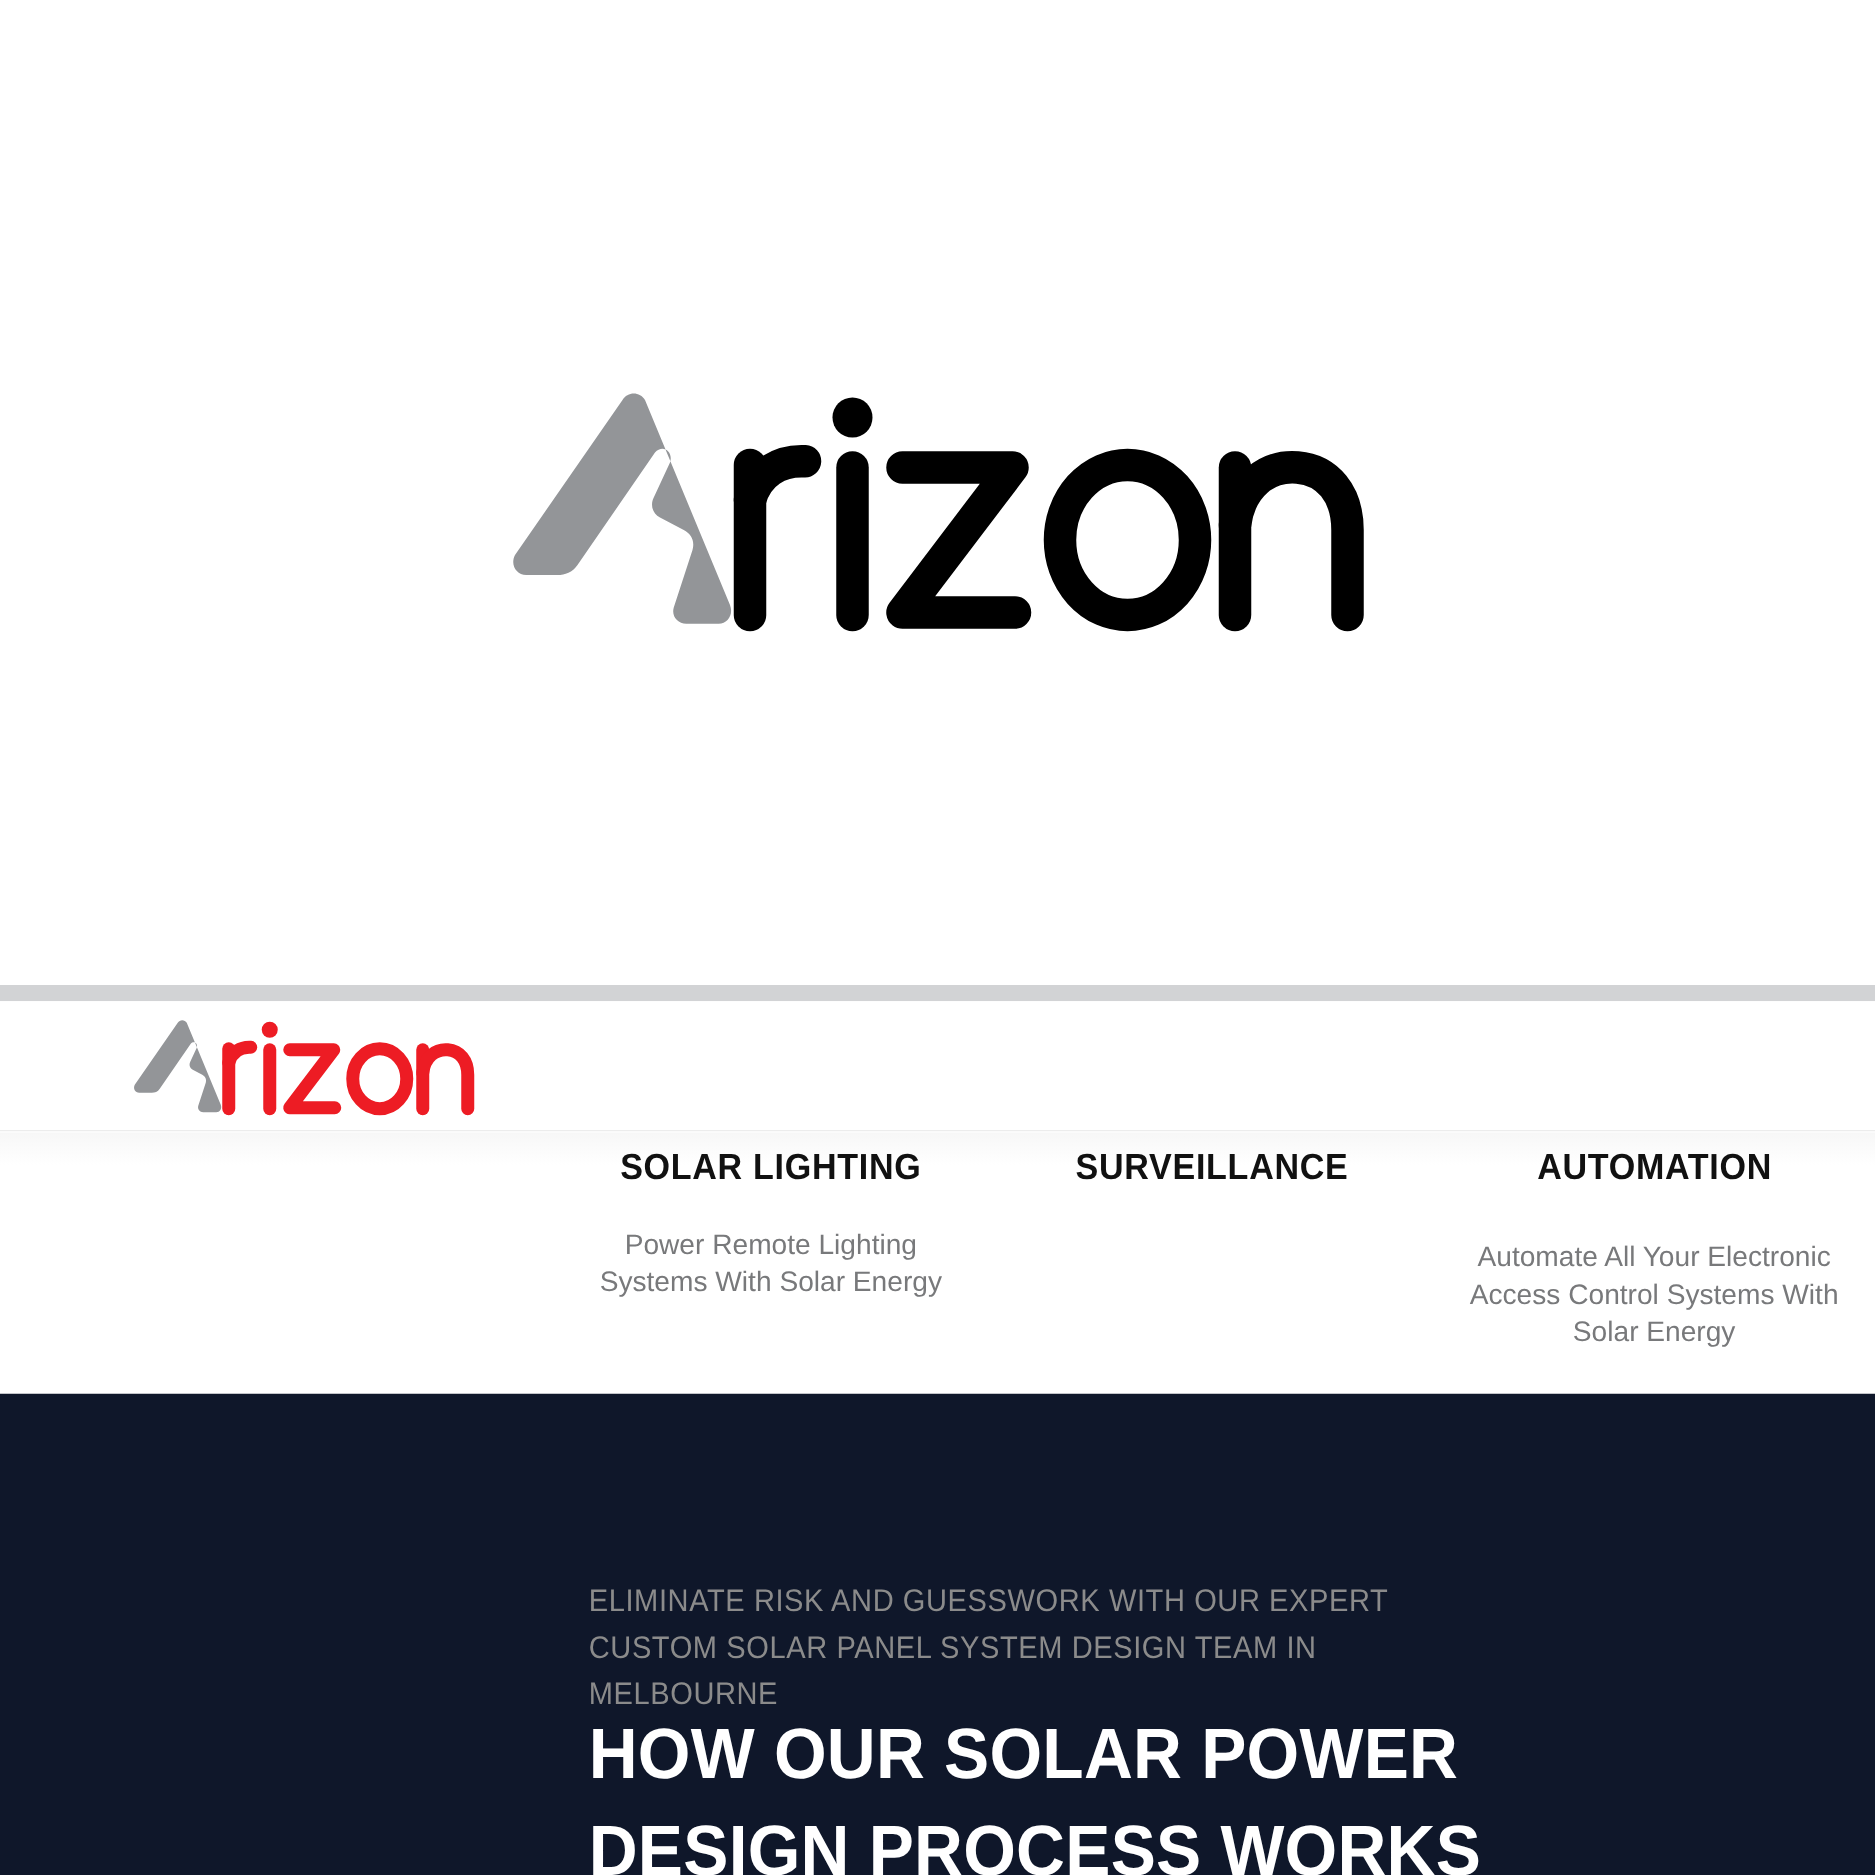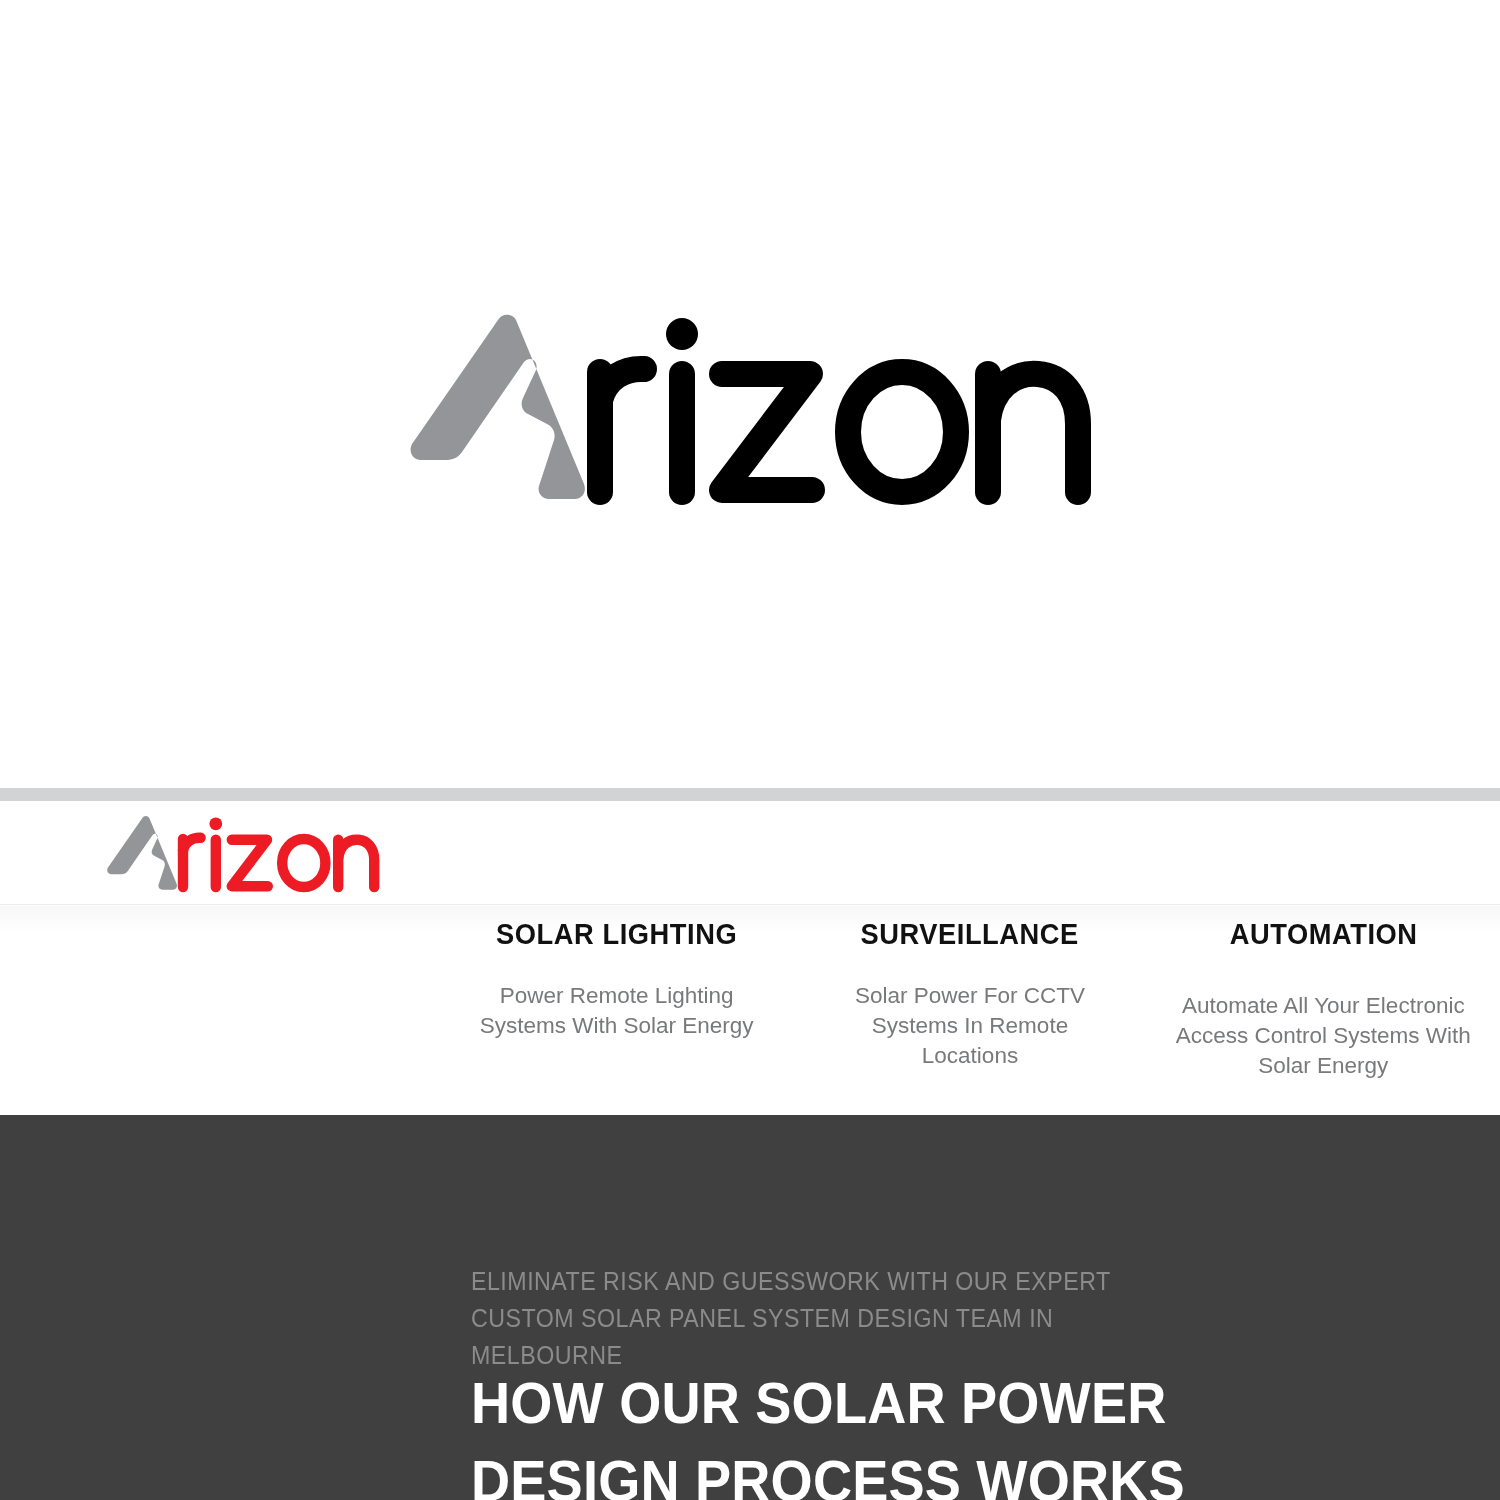--- a/index.html
+++ b/index.html
@@ -113,21 +113,21 @@
   .feature-col.col-2 .feature-desc { padding: 0 50px; }
   .feature-col.col-3 .feature-desc { padding: 0 10px; margin-top: 40px; }
 
   
   .dark-section {
     position: absolute;
     left: 0;
     top: 1115px;
     width: 1500px;
     height: 385px;
-    background: #404040;
+    background: #0f172a;
   }
 
   .eyebrow {
     position: absolute;
     left: 471px;
     top: 148px;
     width: 790px;
     font-family: "Liberation Sans Narrow", "Liberation Sans", sans-serif;
     font-size: 25px;
     line-height: 37px;
@@ -210,21 +210,20 @@
   <div class="feature-strip">
     <div class="feature-spacer"></div>
 
     <div class="feature-col col-1">
       <div class="feature-title">SOLAR LIGHTING</div>
       <div class="feature-desc">Power Remote Lighting Systems With Solar Energy</div>
     </div>
 
     <div class="feature-col col-2">
       <div class="feature-title">SURVEILLANCE</div>
-      <div class="feature-desc">Solar Power For CCTV Systems In Remote Locations</div>
     </div>
 
     <div class="feature-col col-3">
       <div class="feature-title">AUTOMATION</div>
       <div class="feature-desc">Automate All Your Electronic Access Control Systems With Solar Energy</div>
     </div>
   </div>
 
   <div class="dark-section">
     <div class="eyebrow">ELIMINATE RISK AND GUESSWORK WITH OUR EXPERT CUSTOM SOLAR PANEL SYSTEM DESIGN TEAM IN MELBOURNE</div>

